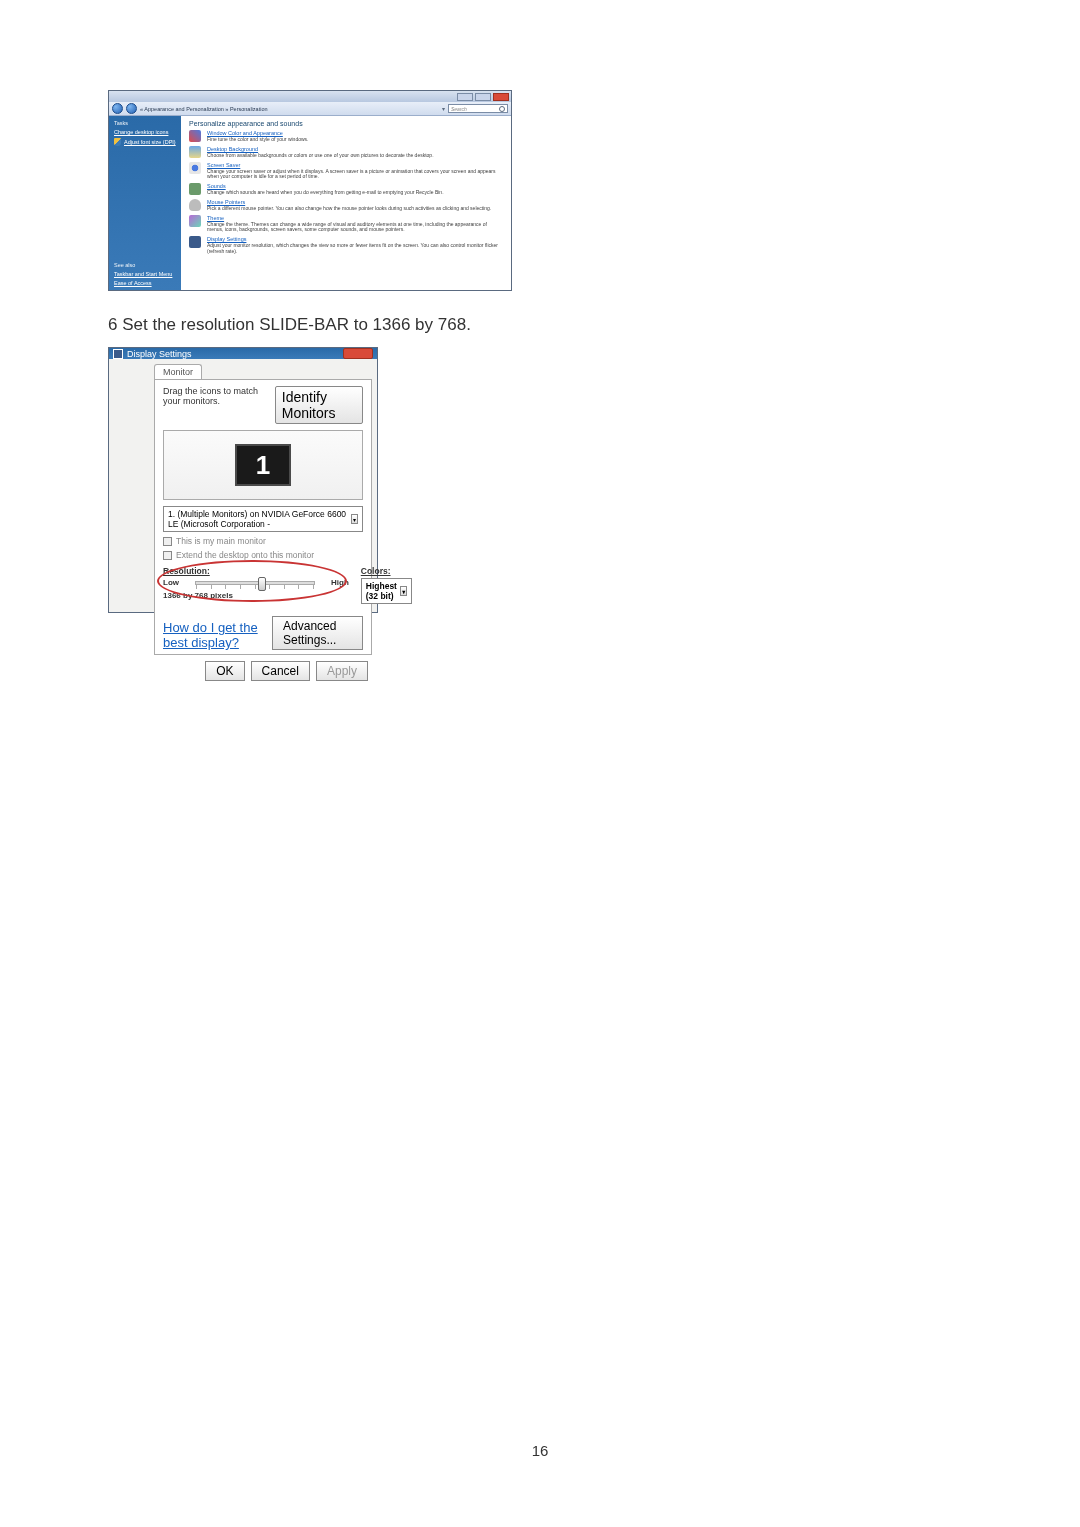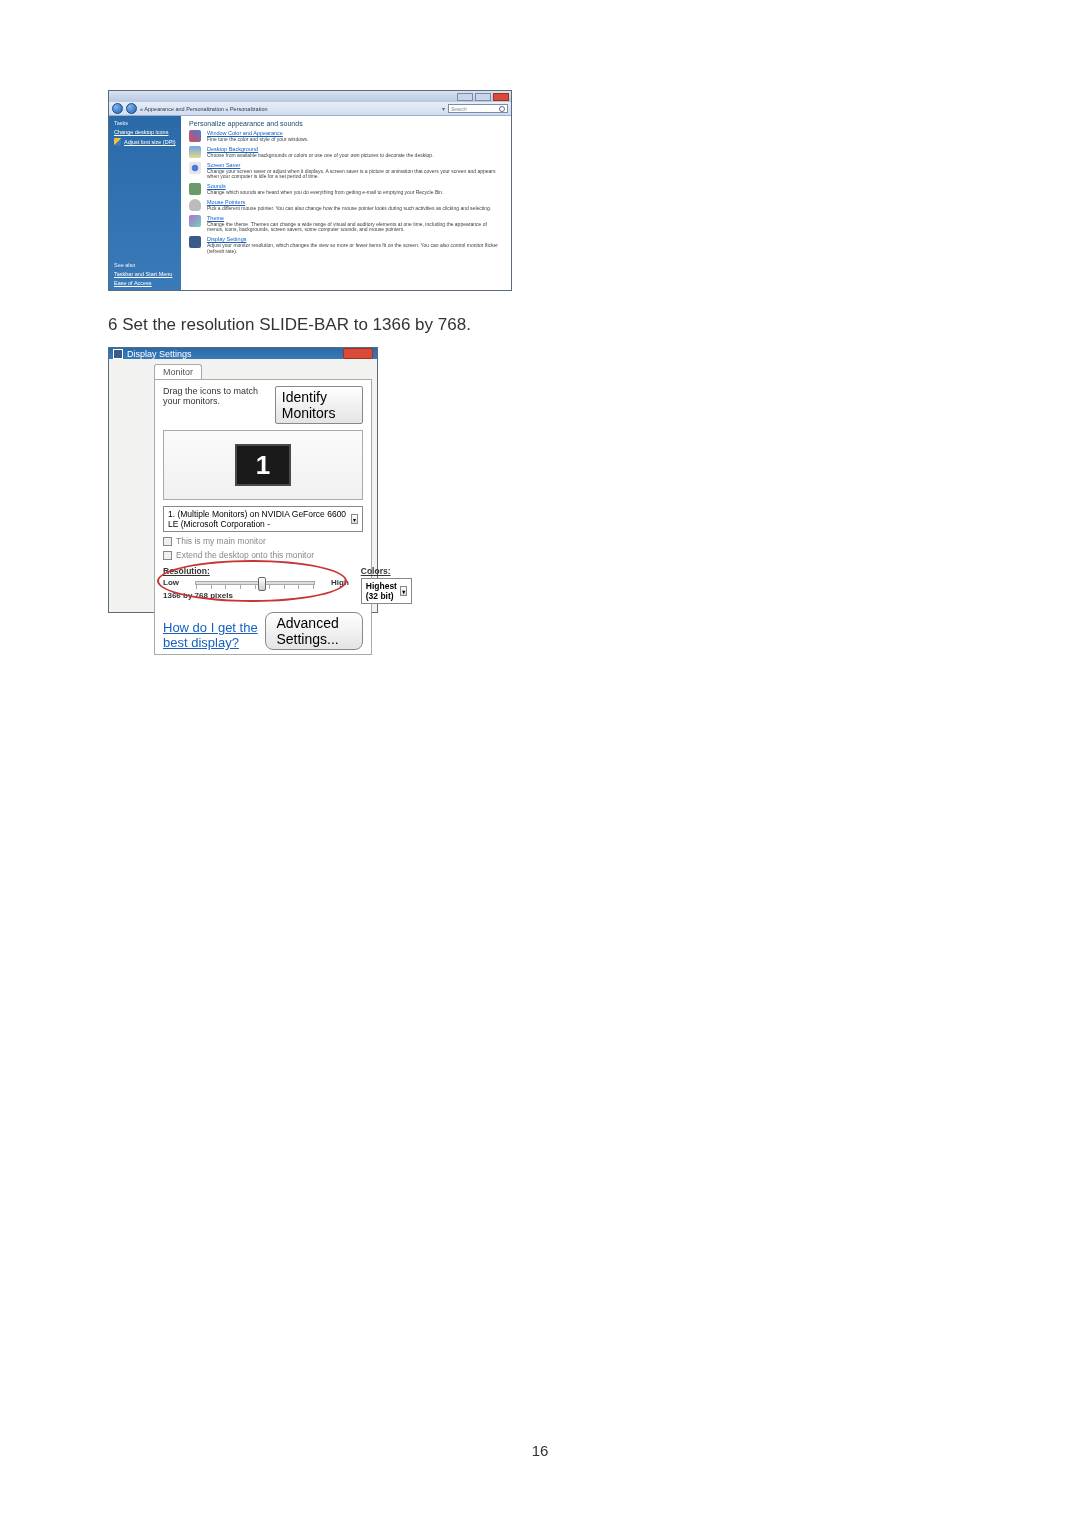--- a/index.html
+++ b/index.html
@@ -147,21 +147,21 @@
   .slider { display:flex; align-items:center; gap:16px; }
   .slider-track { width:120px; height:4px; background:#ddd; border:1px solid #aaa; position:relative; }
   .slider-ticks { position:absolute; bottom:-5px; left:0; right:0; display:flex; justify-content:space-between; }
   .slider-ticks span { width:1px; height:4px; background:#aaa; }
   .slider-thumb { position:absolute; top:-5px; left:62px; width:8px; height:14px; background:linear-gradient(#fff,#ccc); border:1px solid #666; border-radius:2px; }
   .low-high { font-size:8px; color:#333; }
   .val-text { font-size:8px; color:#333; margin-top:2px; }
   .colors-col { display:flex; flex-direction:column; gap:2px; width:92px; }
   .colors-dd { border:1px solid #888; background:#fff; padding:2px 4px; font-size:8.5px; display:flex; justify-content:space-between; align-items:center; }
   .help-link { color:#1560c0; font-size:13px; text-decoration:underline; margin-top:8px; }
-  .btn { border:1px solid #888; background:linear-gradient(#fff,#e4e4e4); padding:2px 10px; font-size:14px; border-radius:8px; }
+  .btn { border:1px solid #888; background:linear-gradient(#fff,#e4e4e4); padding:2px 10px; font-size:12px; border-radius:0; }
   .btnrow { display:flex; gap:6px; justify-content:flex-end; padding:6px 4px; }
   .btn.disabled { color:#999; }
   .page-num {
     position: absolute;
     bottom: 68px;
     left: 50%;
     transform: translateX(-50%);
     font-size: 15px;
     color:#333;
     text-align:right;
@@ -324,18 +324,23 @@
               <span class="dd-arrow">▾</span>
             </div>
           </div>
         </div>
 
         <div style="display:flex; justify-content:space-between; align-items:flex-end; margin-top:8px;">
           <div class="help-link">How do I get the best display?</div>
           <div class="btn">Advanced Settings...</div>
         </div>
       </div>
+      <div class="btnrow">
+        <div class="btn">OK</div>
+        <div class="btn">Cancel</div>
+        <div class="btn disabled">Apply</div>
+      </div>
     </div>
   </div>
 
 </div>
 
 <div class="page-num">16</div>
 
 </body></html>

